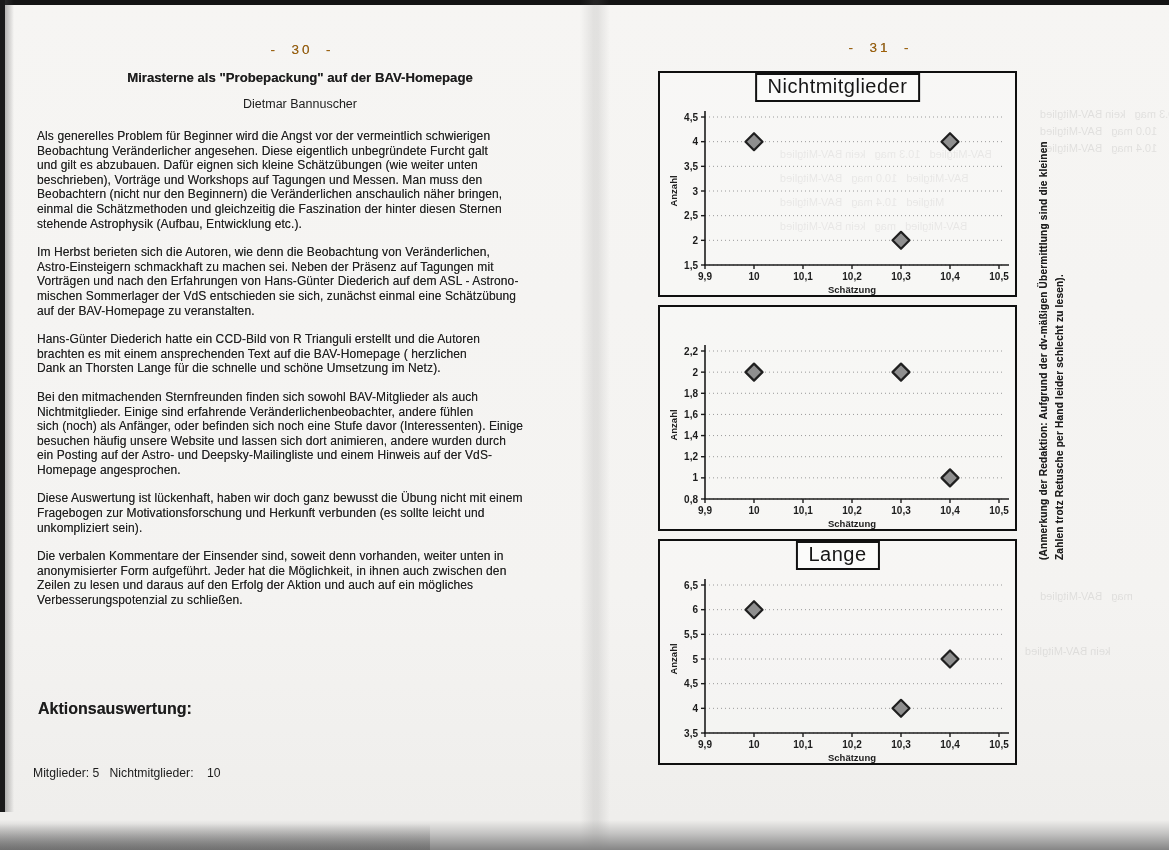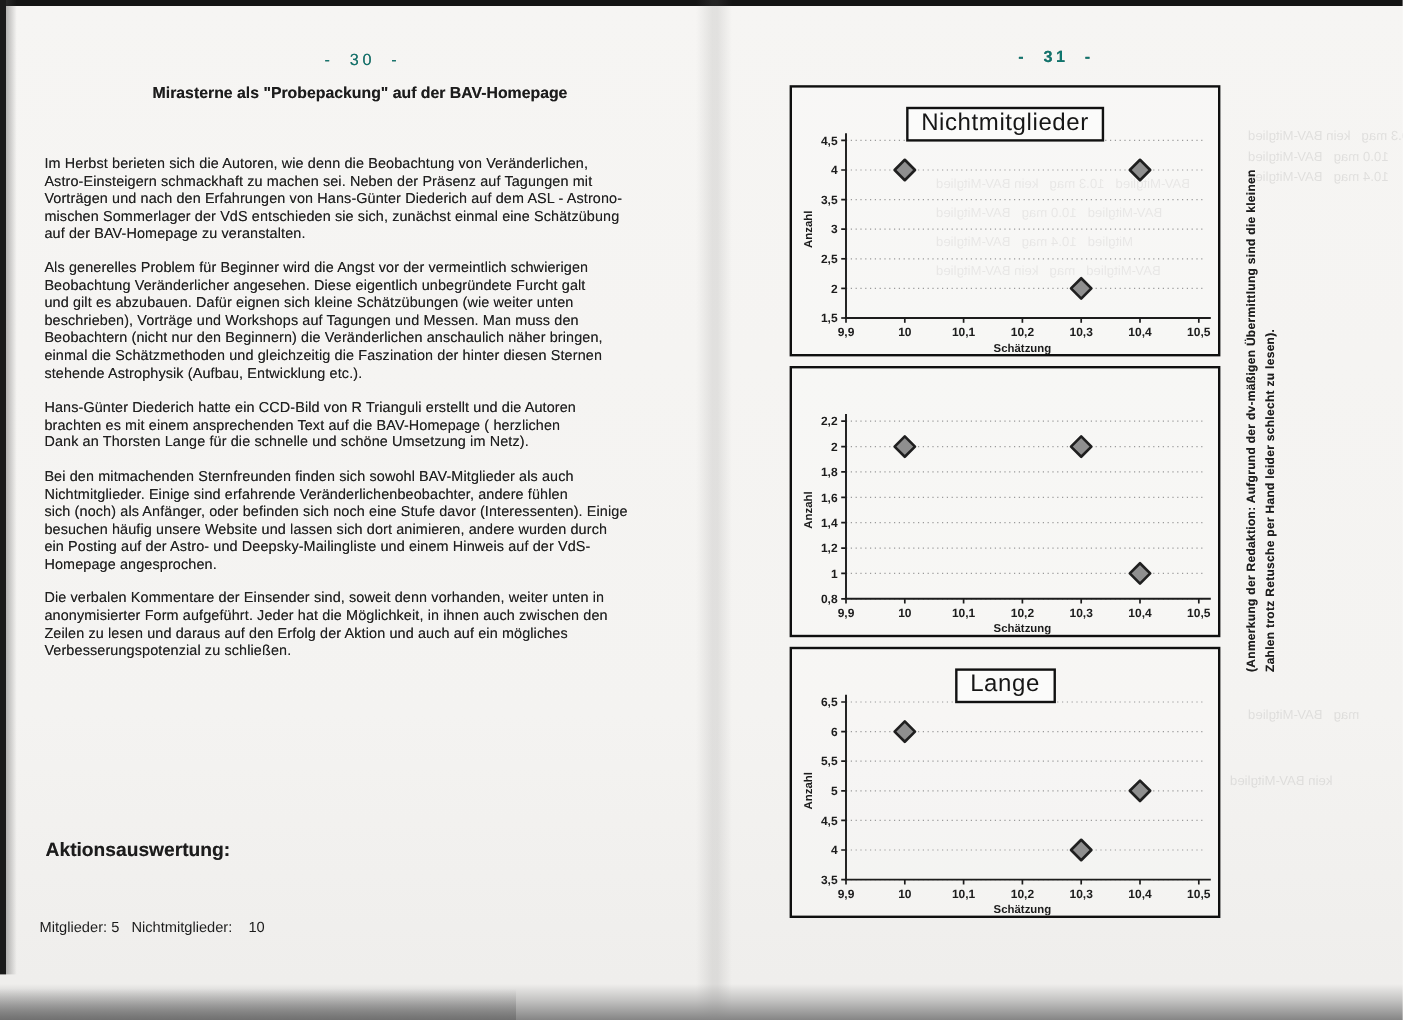--- a/index.html
+++ b/index.html
@@ -16,41 +16,41 @@
     background:linear-gradient(180deg,rgba(150,150,150,0) 0%,rgba(160,160,160,.55) 45%,#858585 100%);}
   .scan-bottom-left{position:absolute;left:0;top:824px;width:430px;height:26px;opacity:.55;
     background:linear-gradient(180deg,rgba(90,90,90,0) 0%,#5f5f5f 100%);}
   .gutter{position:absolute;left:580px;top:0;width:30px;height:850px;
     background:linear-gradient(90deg,rgba(120,120,120,0),rgba(120,120,120,.16) 45%,rgba(120,120,120,.16) 60%,rgba(120,120,120,0));}
 
   .page{position:absolute;top:0;height:850px;}
   .page-left{left:0;width:585px;}
   .page-right{left:585px;width:584px;}
 
-  .pagenum{position:absolute;font-size:13.5px;letter-spacing:3px;color:#0f766e;
+  .pagenum{position:absolute;font-size:13.5px;letter-spacing:3px;color:#a16207;
     text-shadow:0 0 .4px rgba(0,0,0,.5);white-space:pre;}
   .pn30{left:232px;top:42px;width:140px;text-align:center;}
-  .pn31{left:225px;top:40px;width:140px;text-align:center;font-weight:bold;}
+  .pn31{left:225px;top:40px;width:140px;text-align:center;}
 
   .title{position:absolute;left:20px;top:70px;width:560px;margin:0;text-align:center;
     font-size:13.2px;font-weight:700;text-shadow:0 0 .4px rgba(0,0,0,.55);}
   .author{position:absolute;left:20px;top:97px;width:560px;text-align:center;font-size:12.5px;}
 
   .bodytext{position:absolute;left:37px;top:129px;width:560px;}
   .bodytext p{margin:0 0 14px 0;font-size:12px;line-height:14.6px;letter-spacing:.1px;
     white-space:pre;color:#202020;text-shadow:0 0 .35px rgba(0,0,0,.5);}
 
   .aktions-heading{position:absolute;left:38px;top:700px;font-size:16px;font-weight:700;
     text-shadow:0 0 .4px rgba(0,0,0,.5);}
   .aktions-line{position:absolute;left:33px;top:740px;font-size:12.2px;white-space:pre;margin-top:26px;}
 
   .charts{position:absolute;left:73px;top:71px;width:360px;}
   .chart-box{position:relative;width:355px;height:222px;border:2.5px solid #0f0f0f;
     margin-bottom:8px;background:rgba(255,255,255,.25);}
-  .chart-title{position:absolute;top:16px;left:50%;transform:translateX(-50%);
+  .chart-title{position:absolute;top:0;left:50%;transform:translateX(-50%);
     border:2px solid #111;padding:0 11px 2px 11px;font-size:20px;letter-spacing:.5px;
     color:#161616;background:rgba(251,251,250,.85);white-space:nowrap;}
   .chart-svg{position:absolute;left:0;top:0;width:355px;height:222px;}
 
   .annot-wrap{position:absolute;left:451px;top:170px;width:36px;height:390px;}
   .annot-rot{width:390px;height:34px;transform-origin:0 0;
     transform:rotate(-90deg) translateX(-390px);
     font-size:10px;font-weight:600;line-height:16px;letter-spacing:.25px;
     white-space:pre;color:#1d1d1d;text-shadow:0 0 .35px rgba(0,0,0,.5);}
 
@@ -63,42 +63,46 @@
 <div class="sheet">
 
   <div class="scan-top"></div>
   <div class="scan-left"></div>
   <div class="scan-left-fade"></div>
   <div class="gutter"></div>
 
   <section class="page page-left">
     <div class="pagenum pn30">-  30  -</div>
     <h1 class="title">Mirasterne als "Probepackung" auf der BAV-Homepage</h1>
+    <div class="author">Dietmar Bannuscher</div>
     <div class="bodytext">
-      <p>Im Herbst berieten sich die Autoren, wie denn die Beobachtung von Veränderlichen,
-Astro-Einsteigern schmackhaft zu machen sei. Neben der Präsenz auf Tagungen mit
-Vorträgen und nach den Erfahrungen von Hans-Günter Diederich auf dem ASL - Astrono-
-mischen Sommerlager der VdS entschieden sie sich, zunächst einmal eine Schätzübung
-auf der BAV-Homepage zu veranstalten.</p>
       <p>Als generelles Problem für Beginner wird die Angst vor der vermeintlich schwierigen
 Beobachtung Veränderlicher angesehen. Diese eigentlich unbegründete Furcht galt
 und gilt es abzubauen. Dafür eignen sich kleine Schätzübungen (wie weiter unten
 beschrieben), Vorträge und Workshops auf Tagungen und Messen. Man muss den
 Beobachtern (nicht nur den Beginnern) die Veränderlichen anschaulich näher bringen,
 einmal die Schätzmethoden und gleichzeitig die Faszination der hinter diesen Sternen
 stehende Astrophysik (Aufbau, Entwicklung etc.).</p>
+      <p>Im Herbst berieten sich die Autoren, wie denn die Beobachtung von Veränderlichen,
+Astro-Einsteigern schmackhaft zu machen sei. Neben der Präsenz auf Tagungen mit
+Vorträgen und nach den Erfahrungen von Hans-Günter Diederich auf dem ASL - Astrono-
+mischen Sommerlager der VdS entschieden sie sich, zunächst einmal eine Schätzübung
+auf der BAV-Homepage zu veranstalten.</p>
       <p>Hans-Günter Diederich hatte ein CCD-Bild von R Trianguli erstellt und die Autoren
 brachten es mit einem ansprechenden Text auf die BAV-Homepage ( herzlichen
 Dank an Thorsten Lange für die schnelle und schöne Umsetzung im Netz).</p>
       <p>Bei den mitmachenden Sternfreunden finden sich sowohl BAV-Mitglieder als auch
 Nichtmitglieder. Einige sind erfahrende Veränderlichenbeobachter, andere fühlen
 sich (noch) als Anfänger, oder befinden sich noch eine Stufe davor (Interessenten). Einige
 besuchen häufig unsere Website und lassen sich dort animieren, andere wurden durch
 ein Posting auf der Astro- und Deepsky-Mailingliste und einem Hinweis auf der VdS-
 Homepage angesprochen.</p>
+      <p>Diese Auswertung ist lückenhaft, haben wir doch ganz bewusst die Übung nicht mit einem
+Fragebogen zur Motivationsforschung und Herkunft verbunden (es sollte leicht und
+unkompliziert sein).</p>
       <p>Die verbalen Kommentare der Einsender sind, soweit denn vorhanden, weiter unten in
 anonymisierter Form aufgeführt. Jeder hat die Möglichkeit, in ihnen auch zwischen den
 Zeilen zu lesen und daraus auf den Erfolg der Aktion und auch auf ein mögliches
 Verbesserungspotenzial zu schließen.</p>
     </div>
     <div class="aktions-heading">Aktionsauswertung:</div>
     <div class="aktions-line">Mitglieder: 5   Nichtmitglieder:    10</div>
   </section>
 
   <section class="page page-right">

